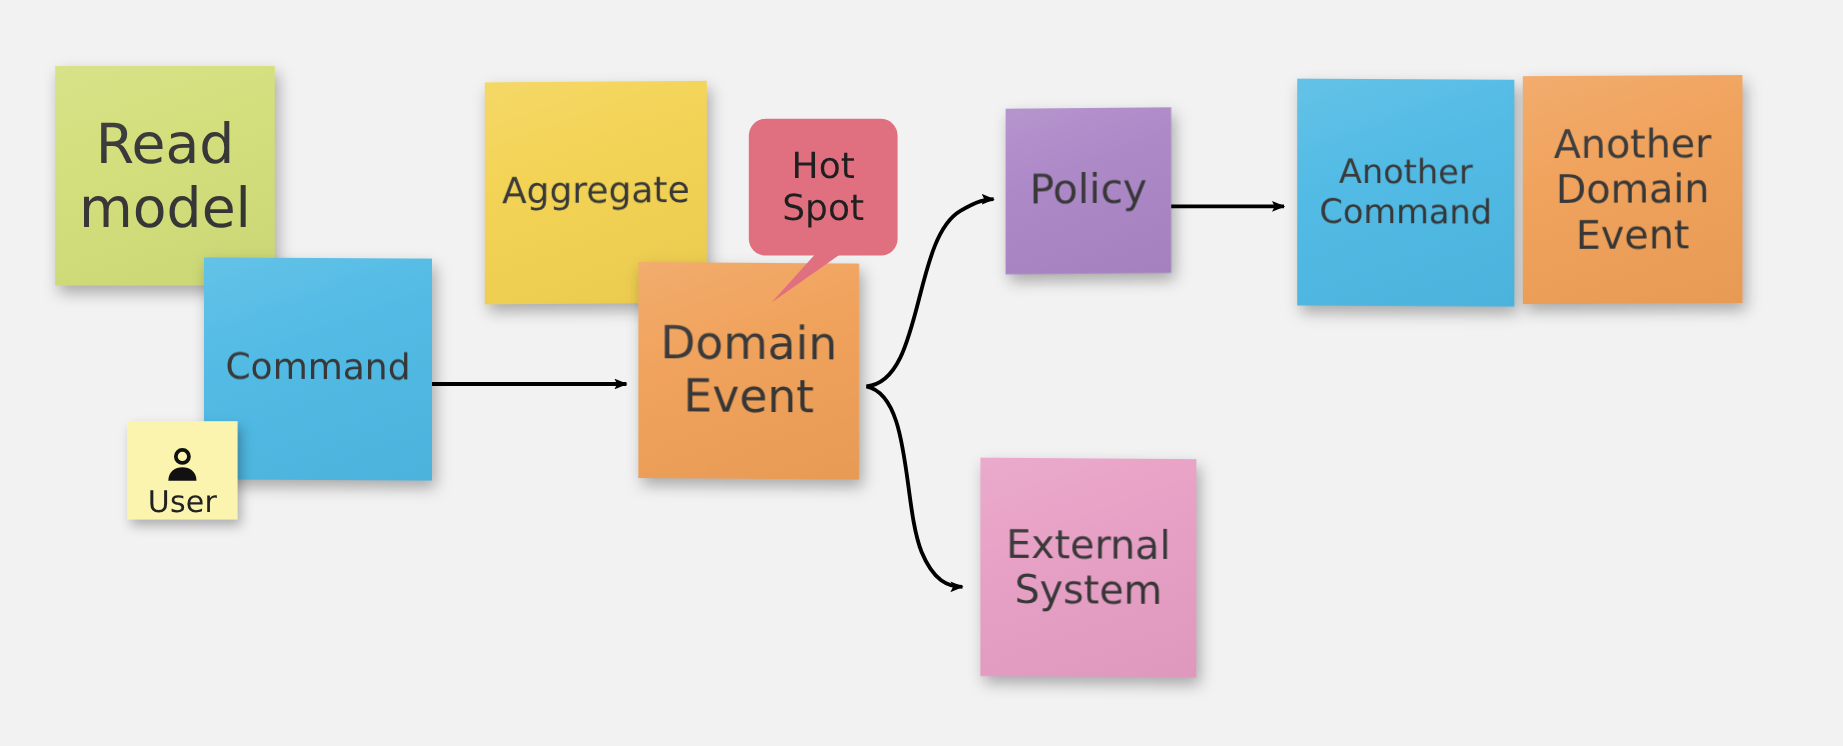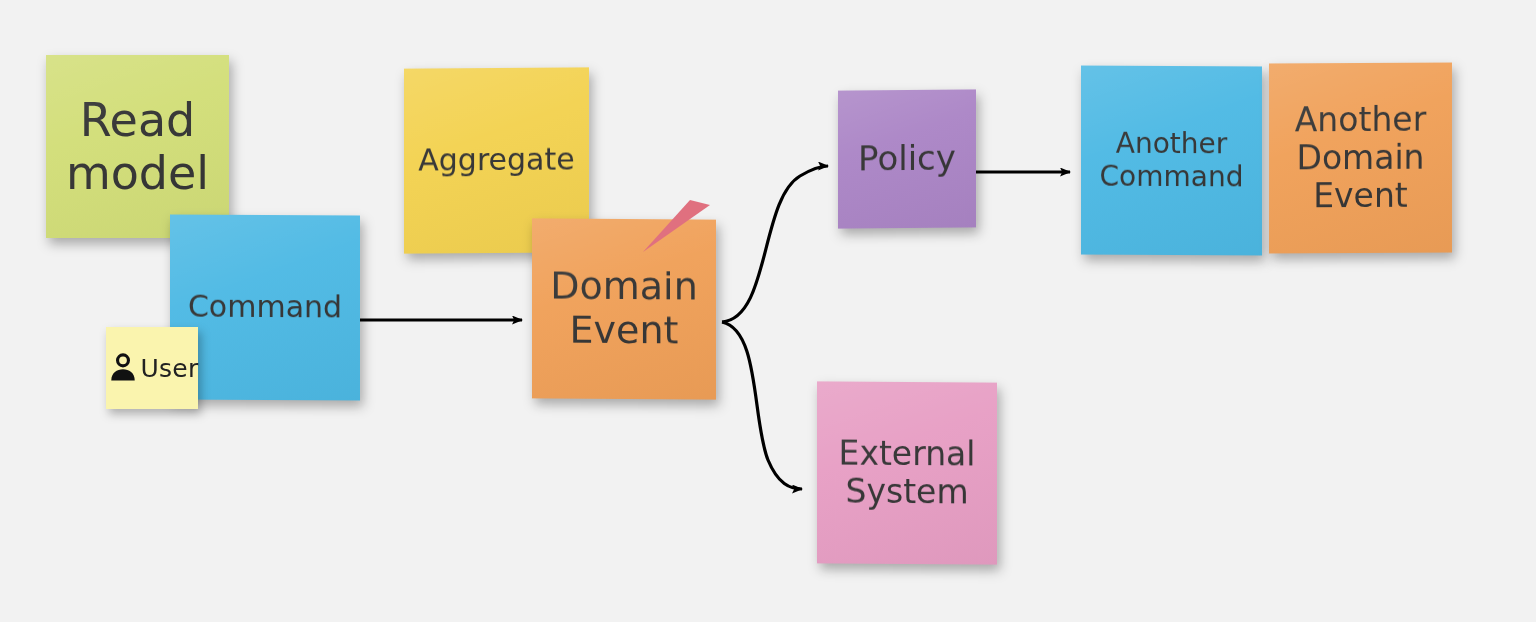--- a/index.html
+++ b/index.html
@@ -68,26 +68,27 @@
   .bubble-tail {
     position: absolute;
     z-index: 29;
   }
 
   
   .user-note {
     position: absolute;
     box-sizing: border-box;
     display: flex;
-    flex-direction: row;
+    flex-direction: column;
     align-items: center;
-    justify-content: center;
+    justify-content: flex-end;
     gap: 1px;
     color: #222;
     filter: drop-shadow(3px 5px 5px rgba(0,0,0,0.28));
+    margin-top: 24px;
   }
   .user-note .user-icon { display: block; line-height: 0; }
   .user-note .label { font-size: 25px; letter-spacing: .2px; }
 
   
   #arrows {
     position: absolute;
     left: 0; top: 0;
     width: 1536px;
     height: 622px;
@@ -144,20 +145,24 @@
         <path d="M 722 322 C 770 318, 760 200, 800 176 C 815 167, 822 166, 828 166" fill="none" stroke="#000000" stroke-width="3.2" stroke-linecap="butt" marker-end="url(#arrowhead)"></path>
         <path d="M 722 322 C 760 330, 752 420, 768 460 C 778 484, 790 489, 802 489" fill="none" stroke="#000000" stroke-width="3.2" stroke-linecap="butt" marker-end="url(#arrowhead)"></path>
         <path d="M 976 172 L 1070 172" fill="none" stroke="#000000" stroke-width="3.2" stroke-linecap="butt" marker-end="url(#arrowhead)"></path>
       </g>
   </svg>
 
   <svg class="bubble-tail" id="hotspot-tail" xmlns="http://www.w3.org/2000/svg" width="1536" height="622" style="left:0;top:0;" viewBox="0 0 1536 622">
       <path d="M 690 200 L 710 205 L 643 252 Z" fill="#e0707f"></path>
     </svg>
 
+  <div class="bubble" id="hot-spot" style="left: 624px; top: 99px; width: 124px; height: 114px; background: rgb(224, 112, 127); font-size: 30px;">
+    <span class="label">Hot
+Spot</span>
+  </div>
 
   <div class="user-note" id="user-note" style="left: 106px; top: 327px; width: 92px; height: 82px; background: rgb(250, 244, 174); z-index: 10;">
     <span class="user-icon">
       <svg width="34" height="30" viewBox="0 0 24 22" xmlns="http://www.w3.org/2000/svg">
         <circle cx="12" cy="5.4" r="4.0" fill="none" stroke="#111" stroke-width="2.3"></circle>
         <path d="M 3.4 20.2 C 3.4 14.6 7.6 12.0 12 12.0 C 16.4 12.0 20.6 14.6 20.6 20.2 Z" fill="#111"></path>
       </svg>
     </span>
     <span class="label">User</span>
   </div>

